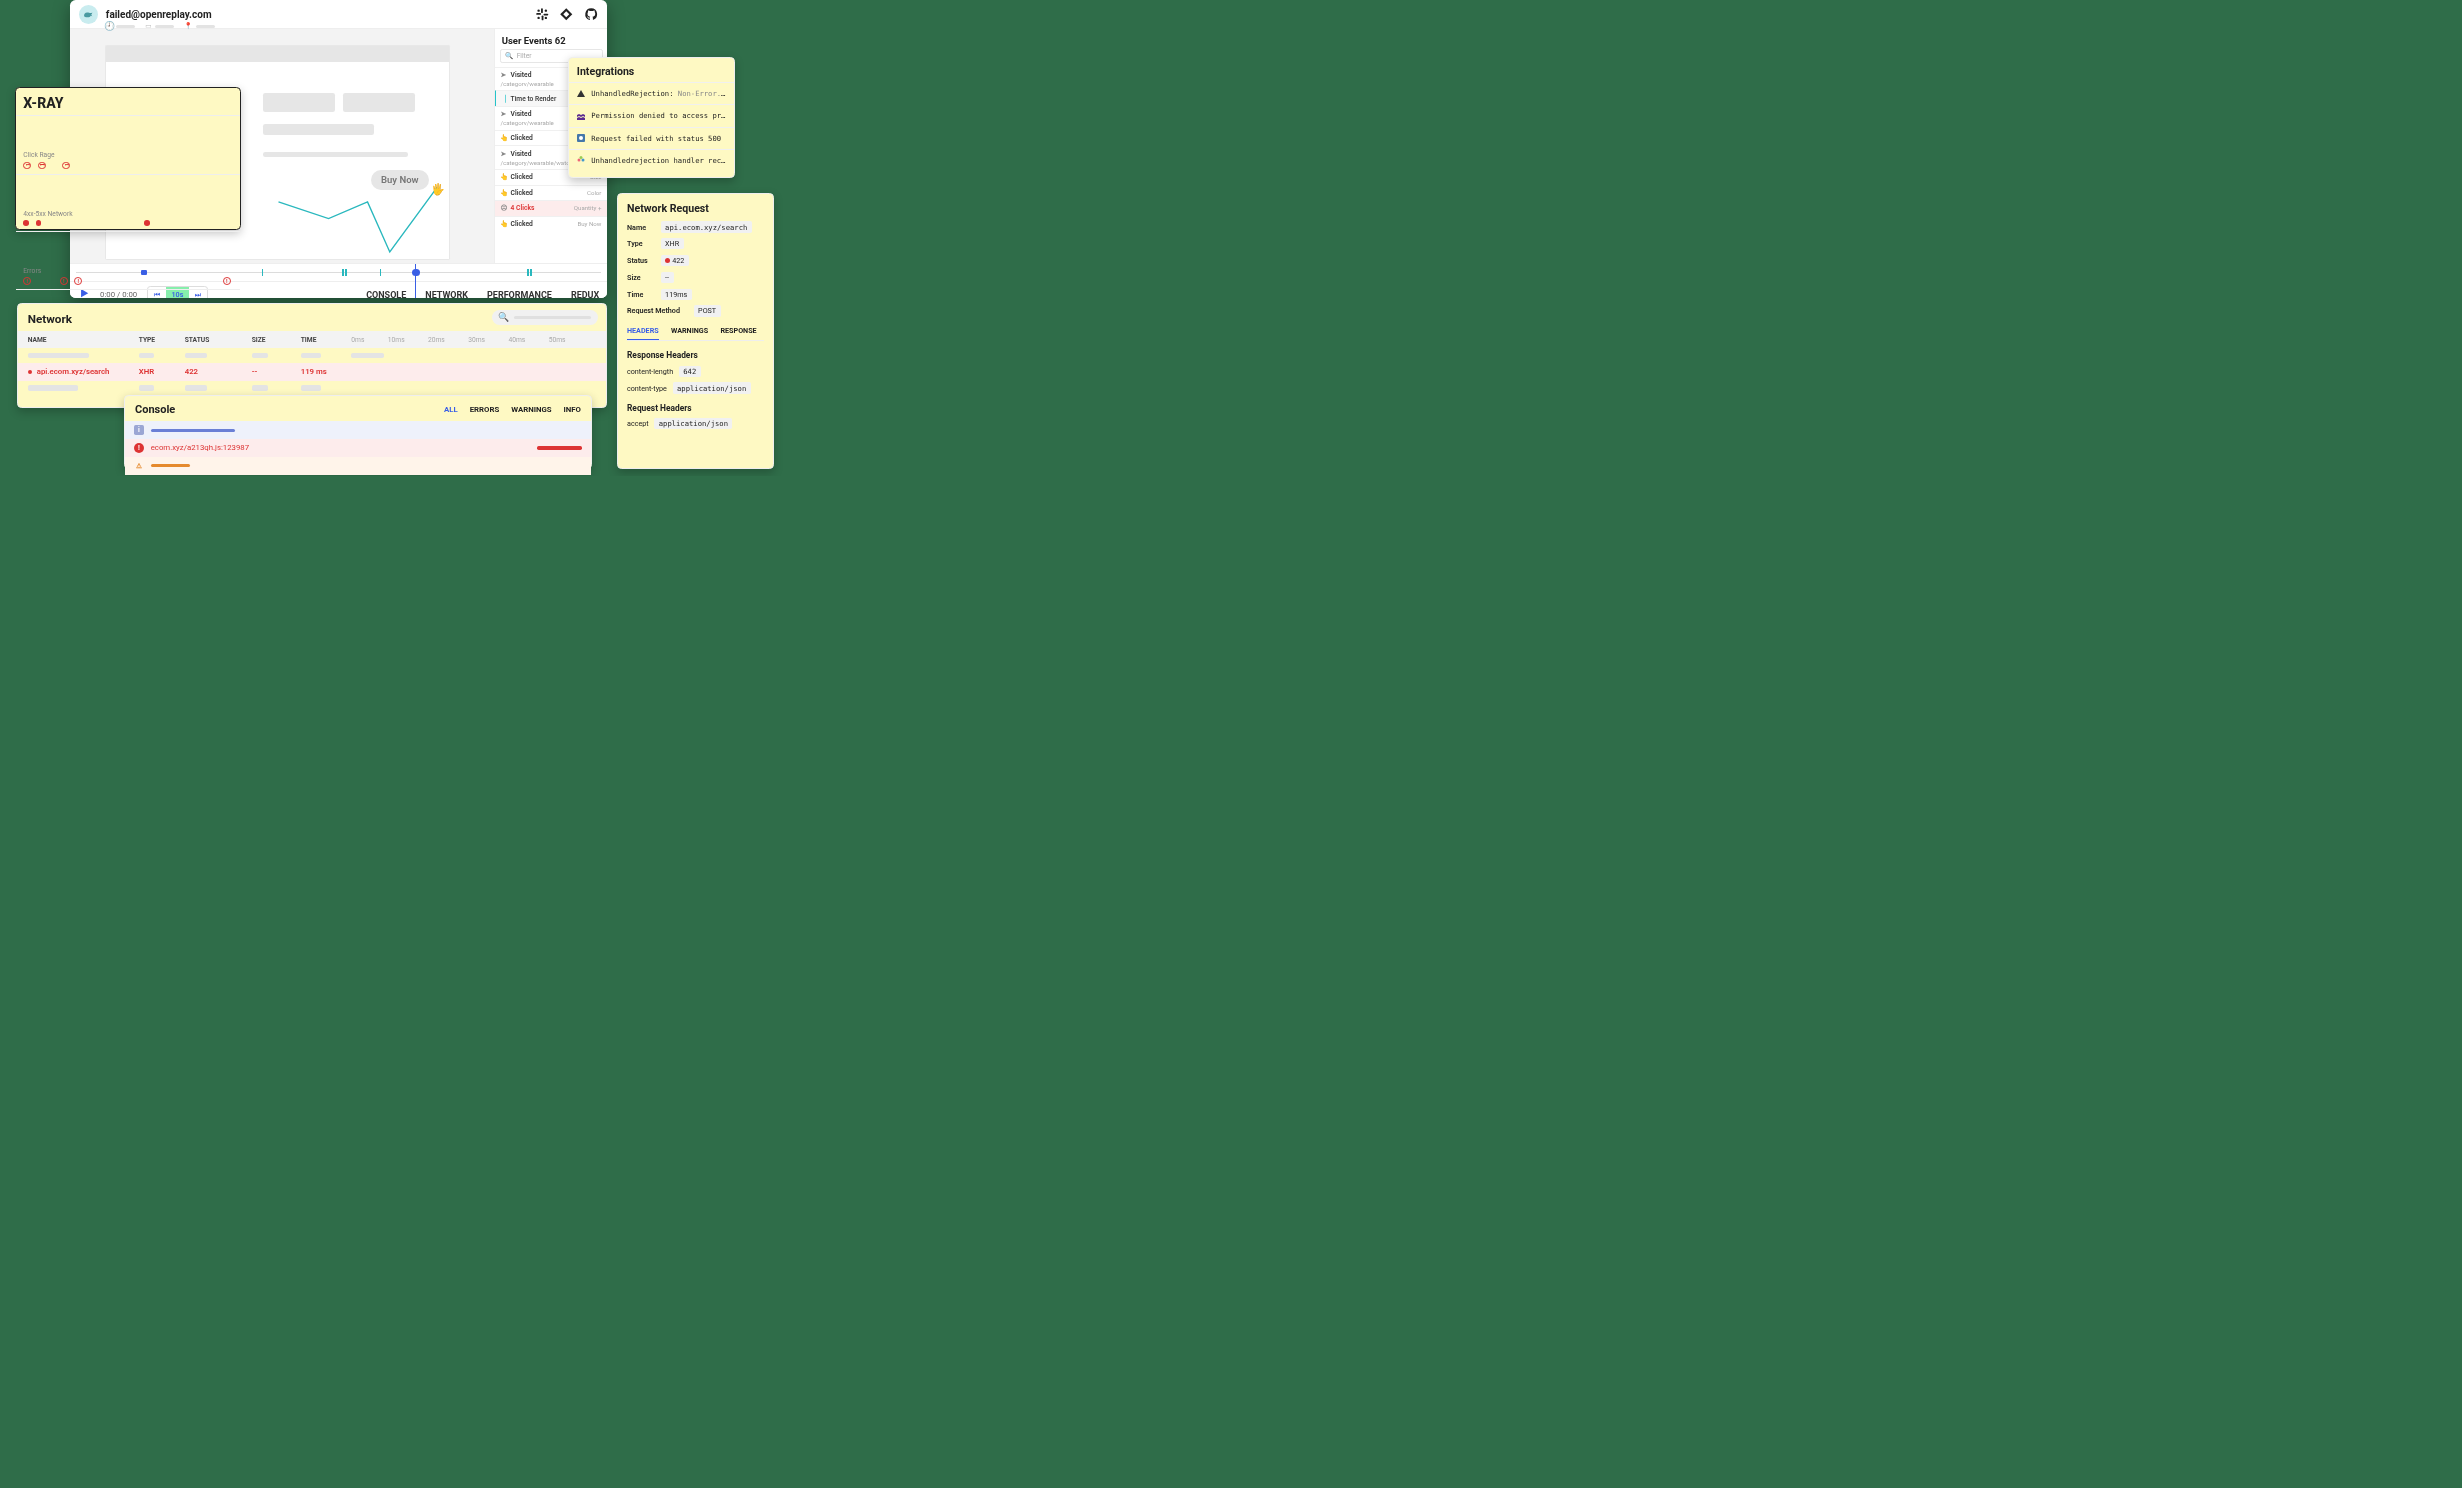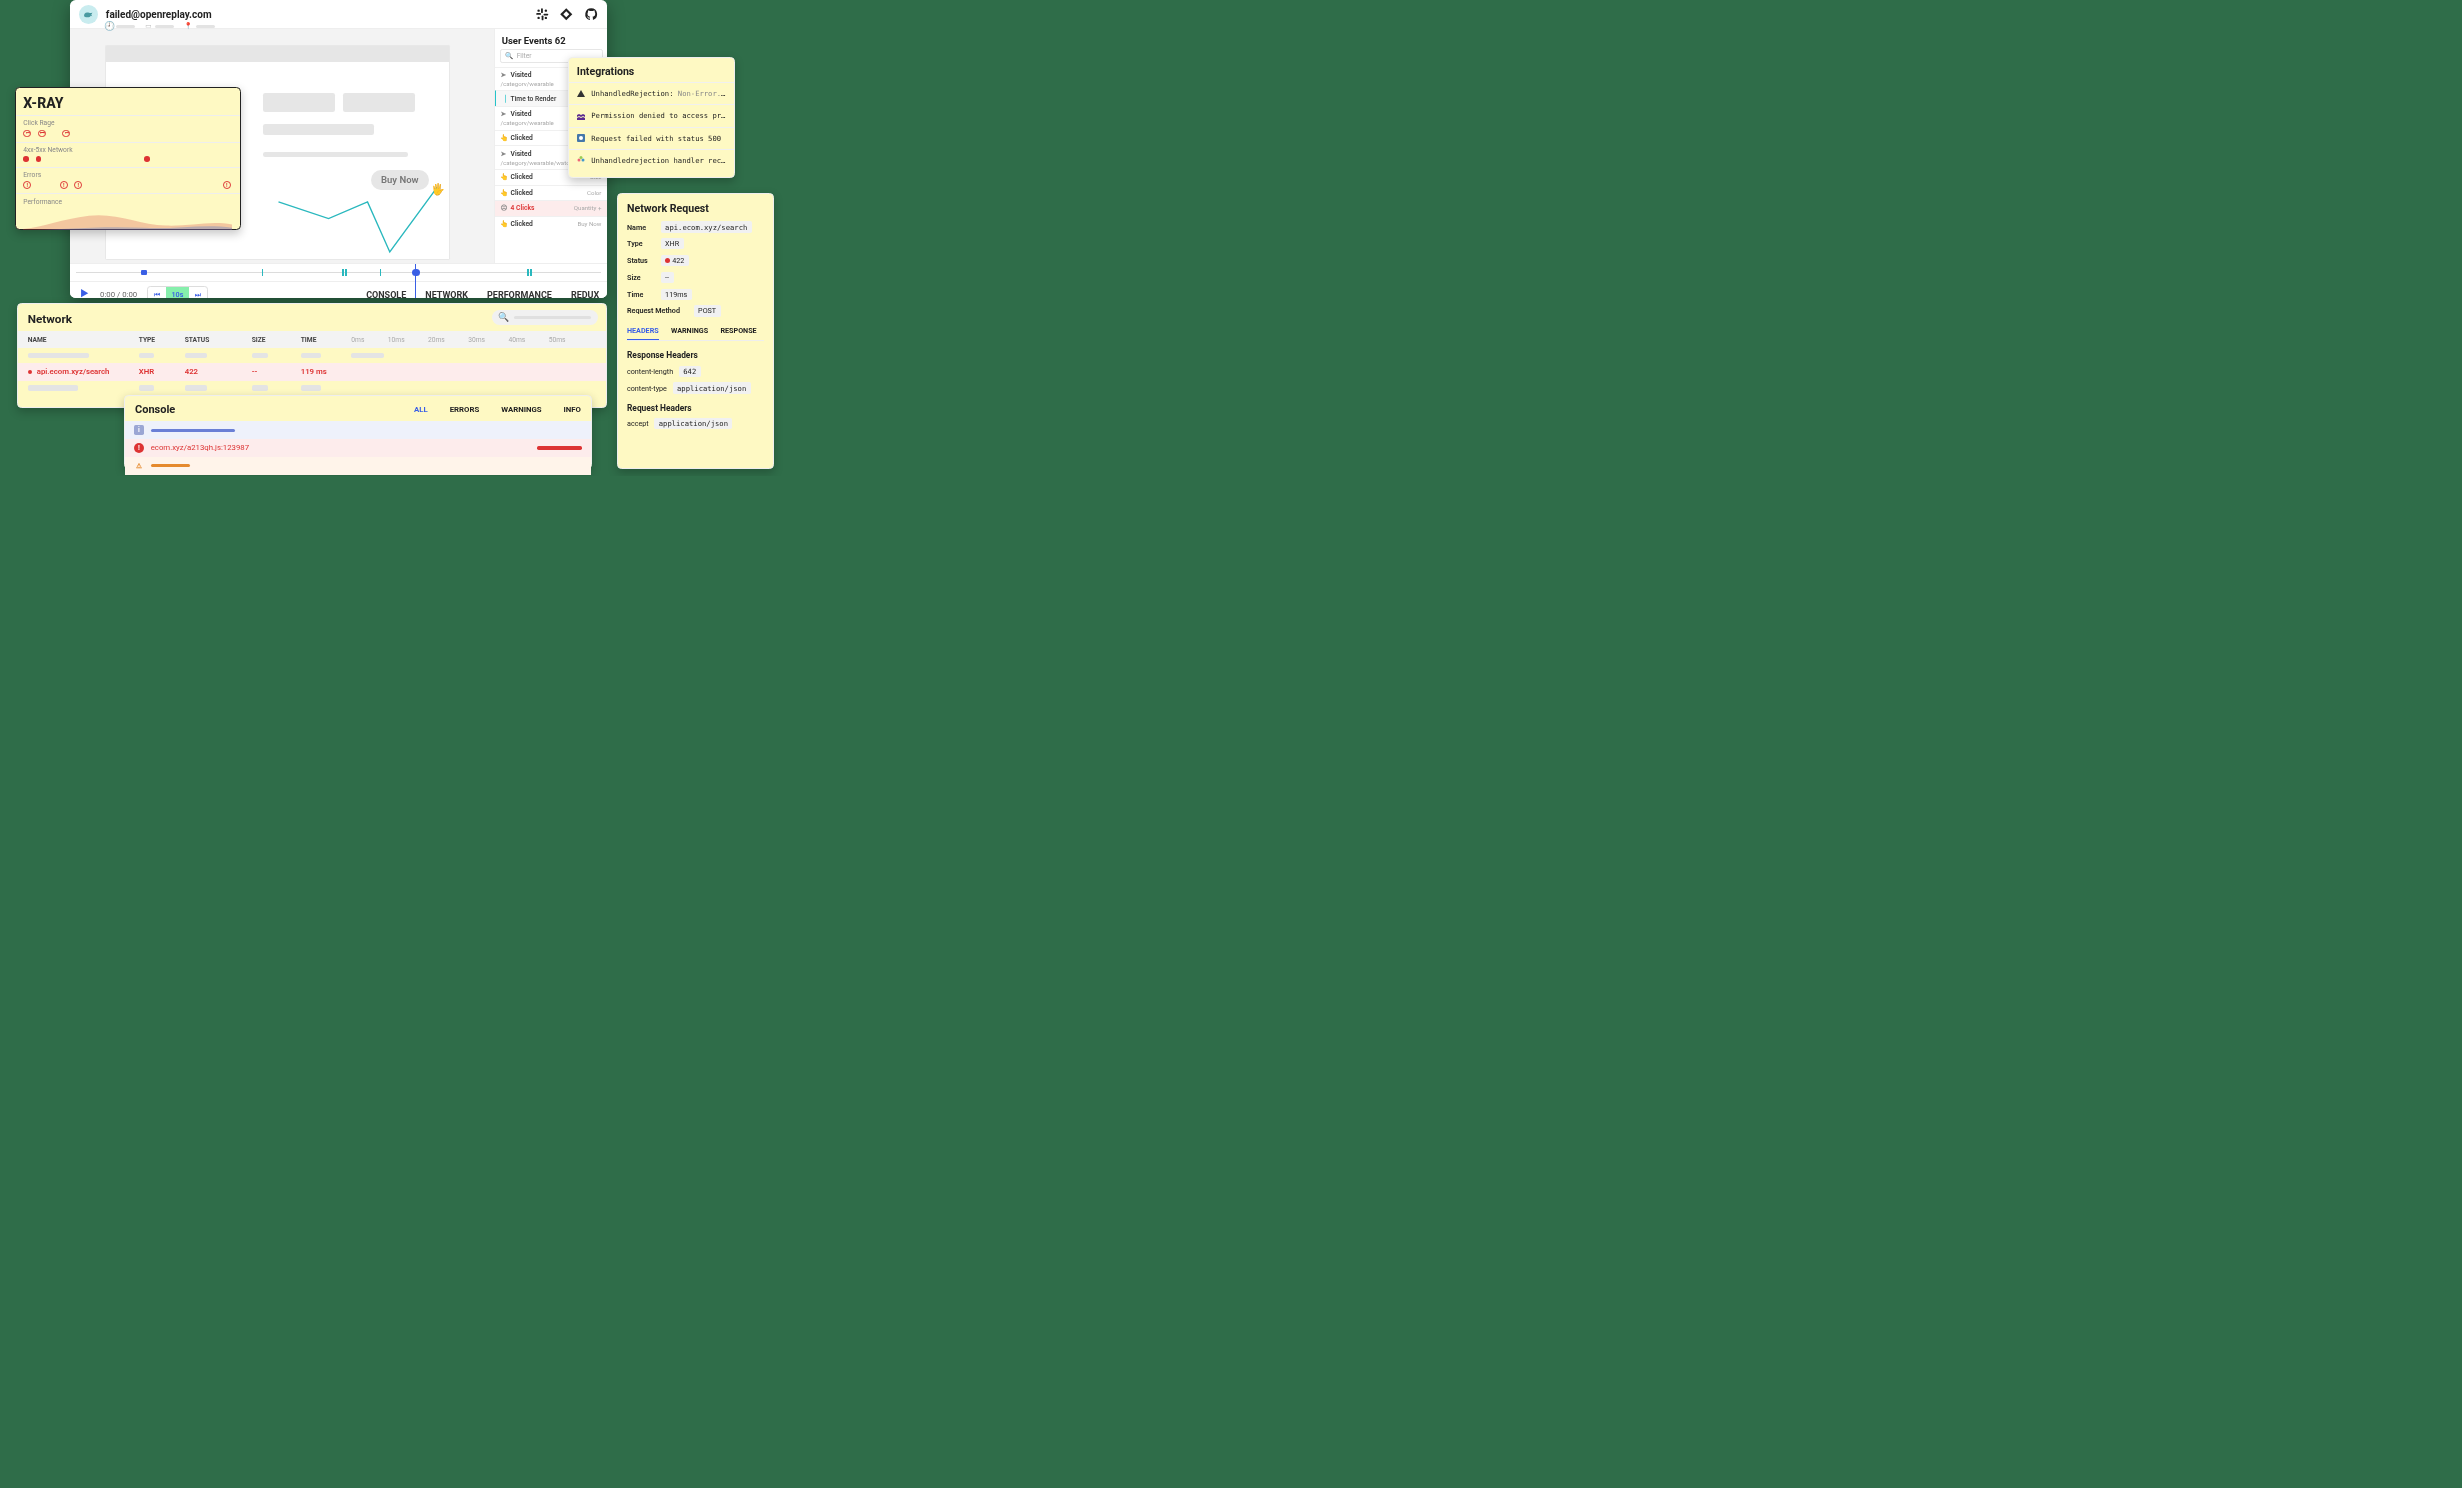--- a/index.html
+++ b/index.html
@@ -97,21 +97,21 @@
   #time { color:#666; font-size:7.8px; }
   #skip-group { display:flex; border:0.6px solid #ddd; border-radius:3.3px; overflow:hidden;}
   #skip-group > * { padding:3.3px 5.6px; display:flex; align-items:center; font-size:7.2px; }
   #skip-group .mid { background:#86efac; color:#3a5fe5; font-weight:600;}
   #dev-tabs { margin-left:auto; display:flex; gap:19px; font-weight:700; font-size:9px; color:#333;}
 
   
   #xray { left:14.5px; top:87px; width:226px; height:143px; border:0.6px solid #222; }
   #xray h2 { padding:6.7px 7.8px 4.5px; font-size:14px; font-weight:800; }
   .xrow { border-top:0.6px solid #eee; padding:3.3px 7.8px 4.5px; }
-  .xrow .label { font-size:6.7px; color:#888; margin-bottom:2.2px;}
+  .xrow .label { font-size:6.7px; color:#888; margin-bottom:2.2px;margin-top:32px;}
   .xicons { display:flex; gap:6.7px; position:relative;}
   .face { width:7.8px;height:7.8px;border:0.8px solid #d33;border-radius:50%; position:relative;}
   .face::before{content:'';position:absolute;left:1.7px;top:1.7px;width:1.1px;height:1.1px;background:#d33;border-radius:50%;box-shadow:2.8px 0 #d33;}
   .face::after{content:'';position:absolute;left:1.7px;bottom:1.1px;width:4.5px;height:2.2px;border-top:0.8px solid #d33;border-radius:2.2px 2.2px 0 0;}
   .dotr{width:5.6px;height:5.6px;background:#d33;border-radius:50%;}
   .excl{width:7.8px;height:7.8px;border:0.8px solid #d33;border-radius:50%;color:#d33;font-size:5.6px;line-height:6.7px;text-align:center;font-weight:700;}
   #perf-chart{height:22px;position:relative;}
 
   
   #network { left:16.7px; top:303px; width:590px; height:105px; border:0.6px solid #eee; }
@@ -124,21 +124,21 @@
   .nrow{display:flex;padding:4.5px 10px;align-items:center;font-size:7.8px;}
   .nrow .col-name,.nrow .col-type,.nrow .col-status,.nrow .col-size,.nrow .col-time{display:flex;align-items:center;}
   .nrow.sk-row .ph{height:5.6px;background:#e4e4e4;border-radius:1.7px;}
   .nrow.err{background:#fdecec;color:#d33;font-weight:600;}
   .nrow.err .col-name::before{content:'';width:4.5px;height:4.5px;background:#d33;border-radius:50%;margin-right:4.5px;}
 
   
   #console { left:124px; top:395px; width:468px; height:74px; border:0.6px solid #eee; }
   #console-head{display:flex;align-items:center;padding:6.7px 10px 5.6px;}
   #console-head h2{font-size:11px;font-weight:700;}
-  #console-tabs{margin-left:auto;display:flex;gap:22px;font-weight:700;font-size:7.8px;}
+  #console-tabs{margin-left:auto;display:flex;gap:12px;font-weight:700;font-size:7.8px;}
   #console-tabs .active{color:#3a5fe5;}
   .crow{display:flex;align-items:center;gap:6.7px;padding:3.9px 9px;font-size:7.8px;}
   .crow.info{background:#eef1fb;}
   .crow.err{background:#fdecec;color:#d33;}
   .crow.warn{background:#fff4ea;}
   .cicon{width:10px;height:10px;border-radius:2.2px;display:flex;align-items:center;justify-content:center;color:#fff;font-size:6.7px;font-weight:700;}
   .crow.info .cicon{background:#9aa6d4;border-radius:1.7px;}
   .crow.err .cicon{background:#d33;border-radius:50%;}
   .crow.warn .cicon{background:transparent;color:#e58a2e;}
   .cline{height:3.3px;border-radius:1.7px;}

